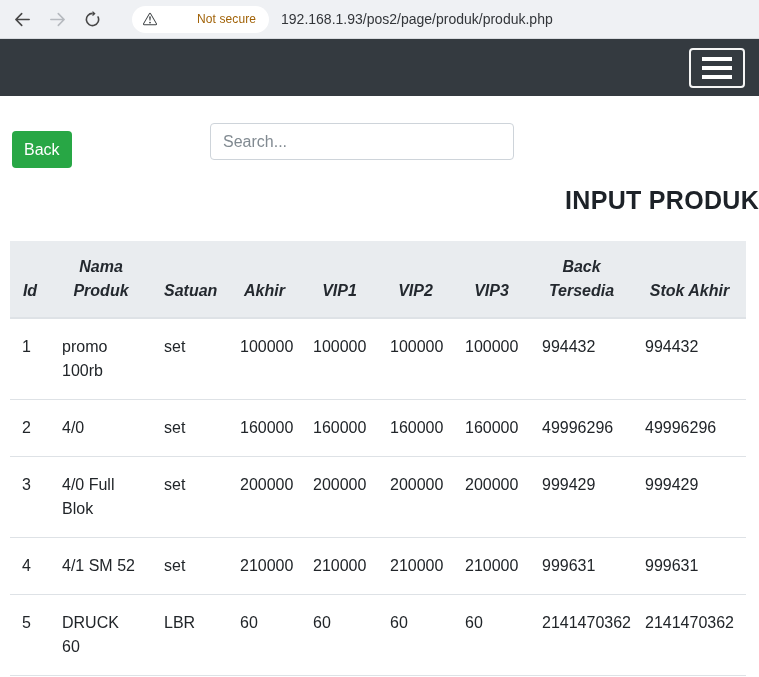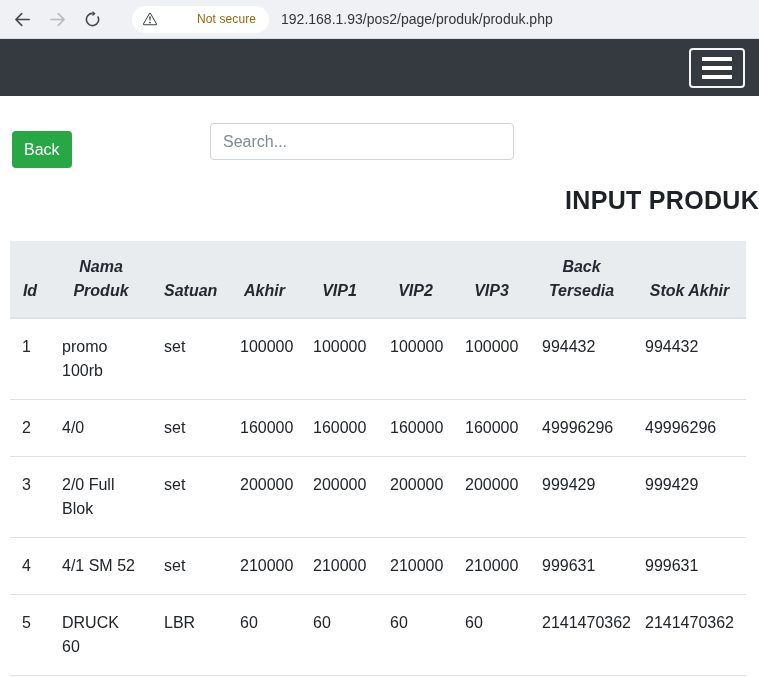--- a/index.html
+++ b/index.html
@@ -231,21 +231,21 @@
           <td>set</td>
           <td>160000</td>
           <td>160000</td>
           <td>160000</td>
           <td>160000</td>
           <td>49996296</td>
           <td>49996296</td>
         </tr>
         <tr>
           <td>3</td>
-          <td>2/0 Full Blok</td>
+          <td>4/0 Full Blok</td>
           <td>set</td>
           <td>200000</td>
           <td>200000</td>
           <td>200000</td>
           <td>200000</td>
           <td>999429</td>
           <td>999429</td>
         </tr>
         <tr>
           <td>4</td>

